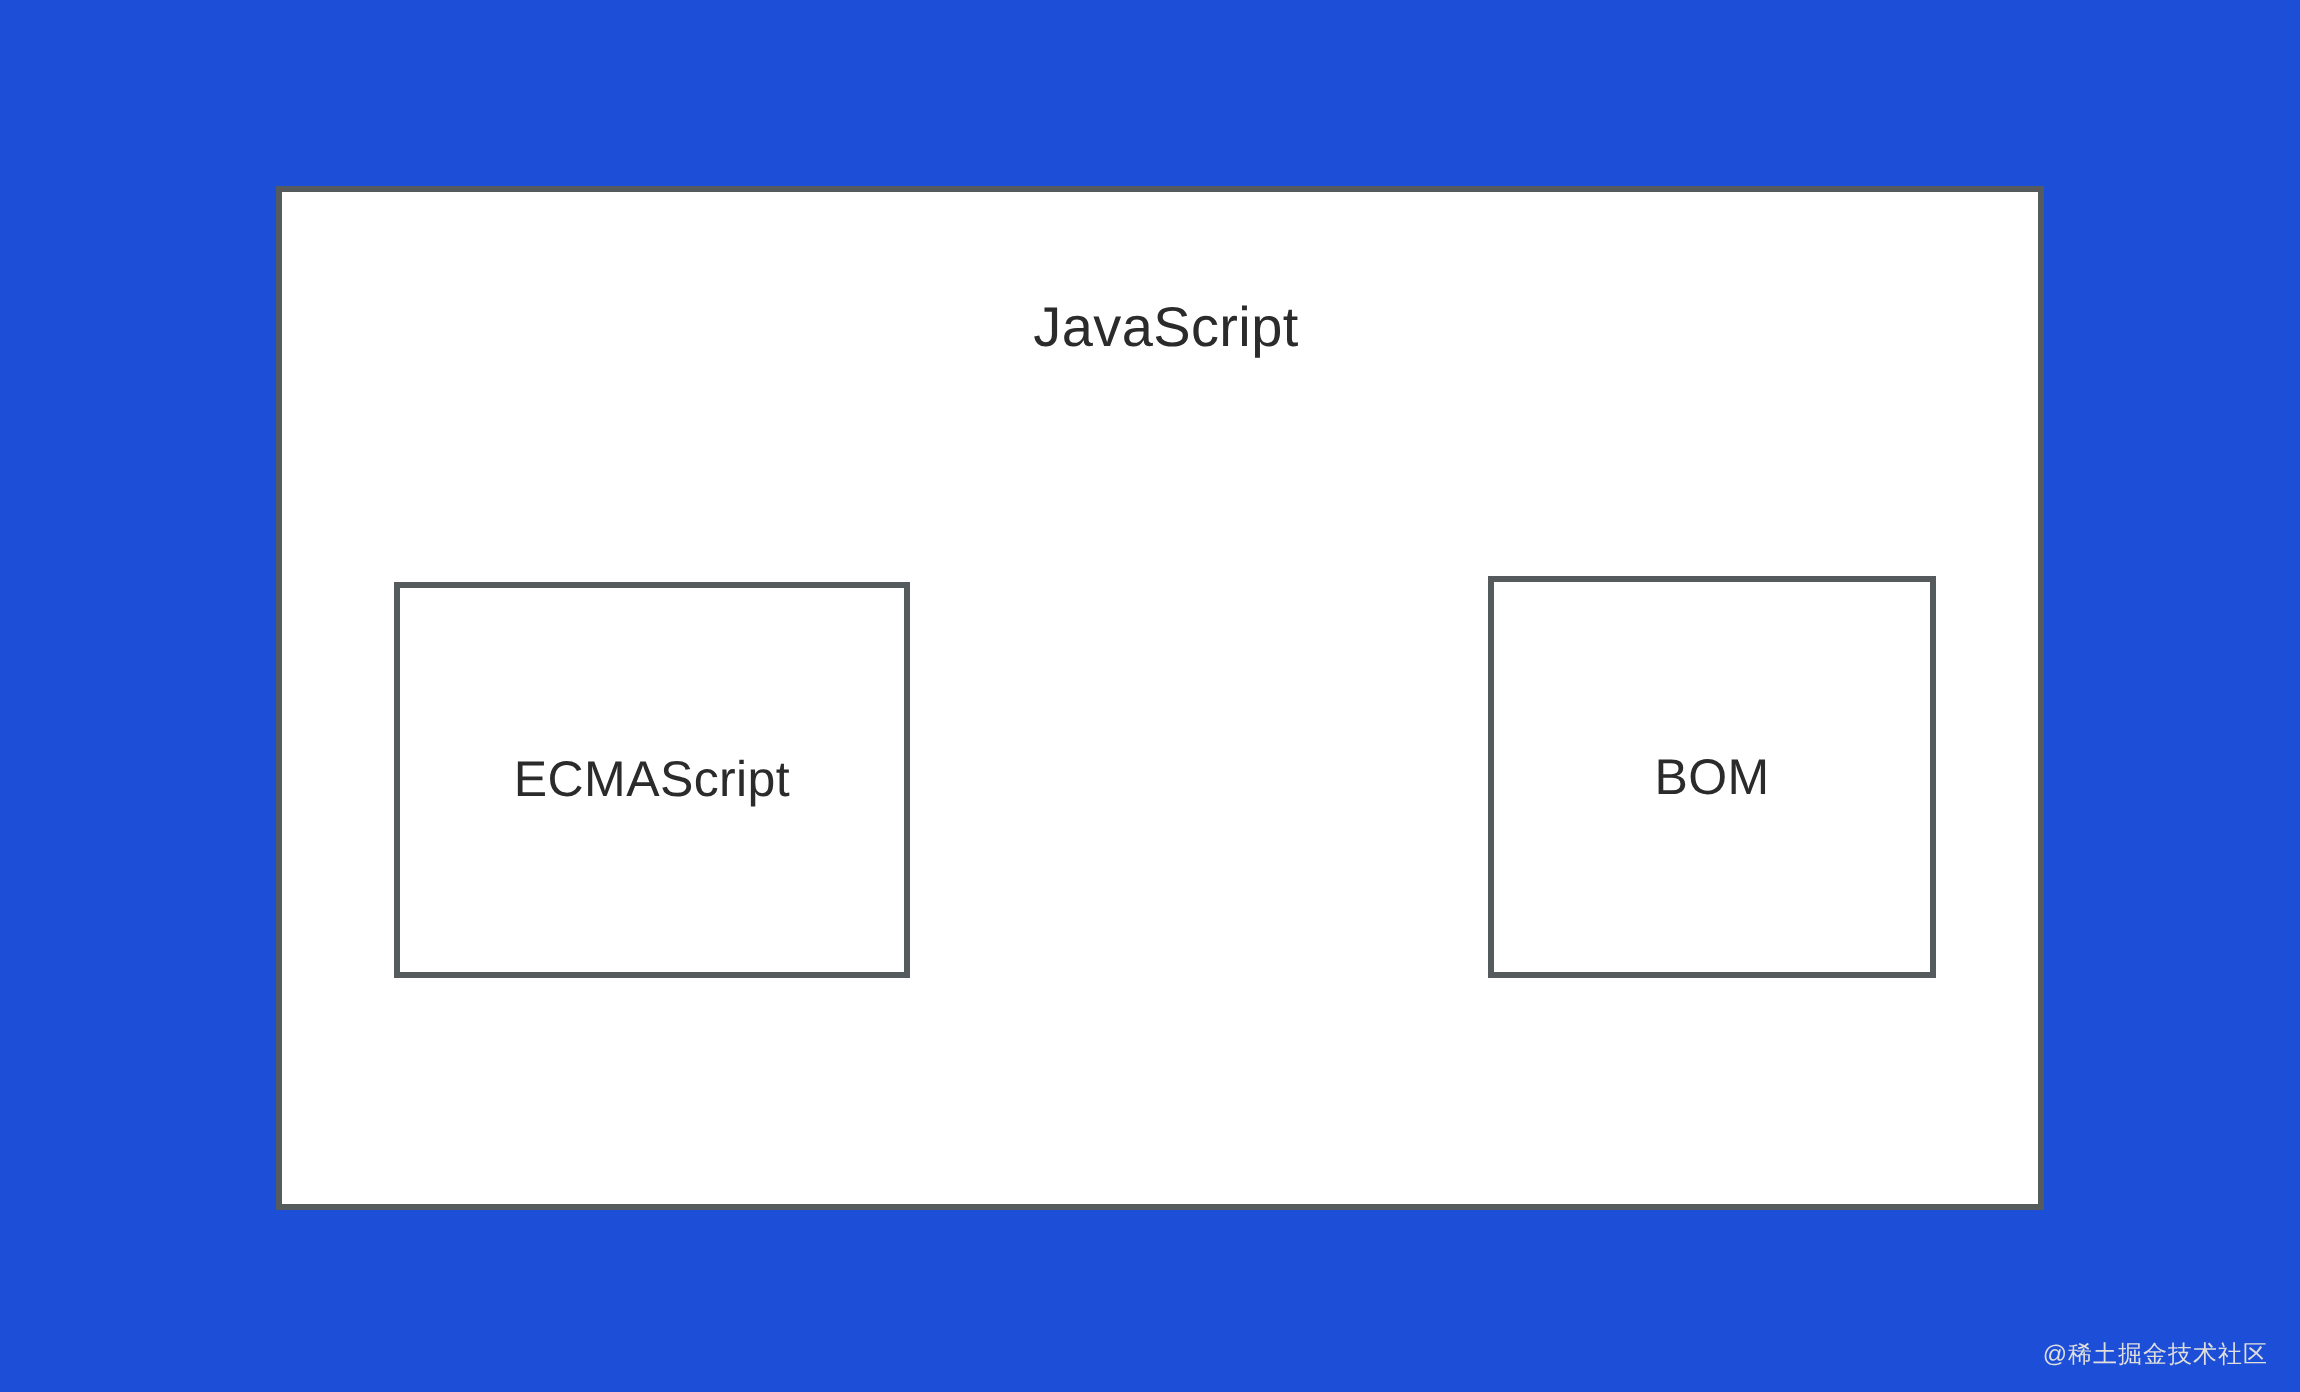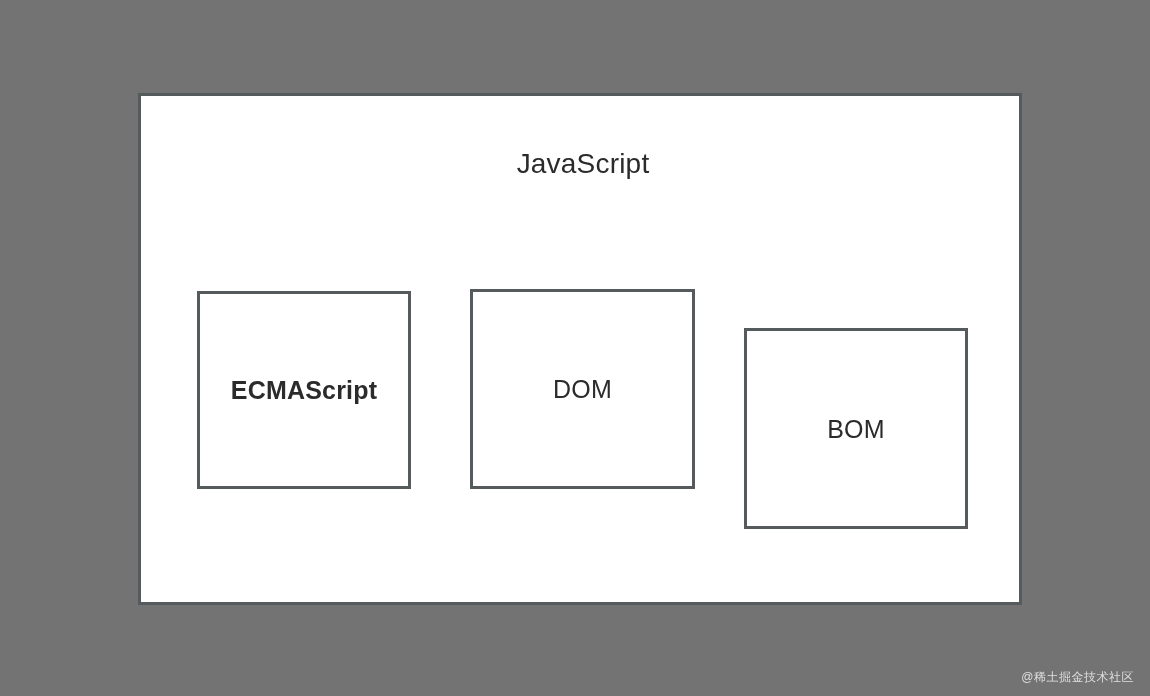--- a/index.html
+++ b/index.html
@@ -12,21 +12,21 @@
     height: 696px;
     background: #ffffff;
     font-family: "Liberation Sans", "DejaVu Sans", sans-serif;
     overflow: hidden;
   }
 
   #canvas {
     position: relative;
     width: 1150px;
     height: 696px;
-    background: #737373;
+    background: #1d4ed8;
   }
 
   
   .outer-box {
     position: absolute;
     left: 138px;
     top: 93px;
     width: 884px;
     height: 512px;
     box-sizing: border-box;
@@ -62,36 +62,34 @@
     border: 3px solid #555a5c;
     background: #ffffff;
     display: flex;
     align-items: center;
     justify-content: center;
   }
 
   .inner-box-0 {
     left: 56px;
     top: 195px;
-    width: 214px;
+    width: 258px;
     height: 198px;
-    font-weight: bold;
   }
   .inner-box-1 {
     left: 329px;
     top: 193px;
     width: 225px;
     height: 200px;
   }
   .inner-box-2 {
     left: 603px;
     top: 192px;
     width: 224px;
     height: 201px;
-    margin-top: 40px;
   }
 
   .inner-label {
     font-size: 25px;
     line-height: 30px;
     color: #2b2b2b;
     letter-spacing: 0.2px;
     white-space: nowrap;
     text-align: center;
   }
@@ -117,23 +115,20 @@
   <div class="outer-box">
 
     <div class="outer-title">JavaScript</div>
 
     <div class="inner-row">
 
       <div class="inner-box inner-box-0">
         <span class="inner-label">ECMAScript</span>
       </div>
 
-      <div class="inner-box inner-box-1">
-        <span class="inner-label">DOM</span>
-      </div>
 
       <div class="inner-box inner-box-2">
         <span class="inner-label">BOM</span>
       </div>
 
     </div>
   </div>
 
   <div class="watermark">@稀土掘金技术社区</div>
 

